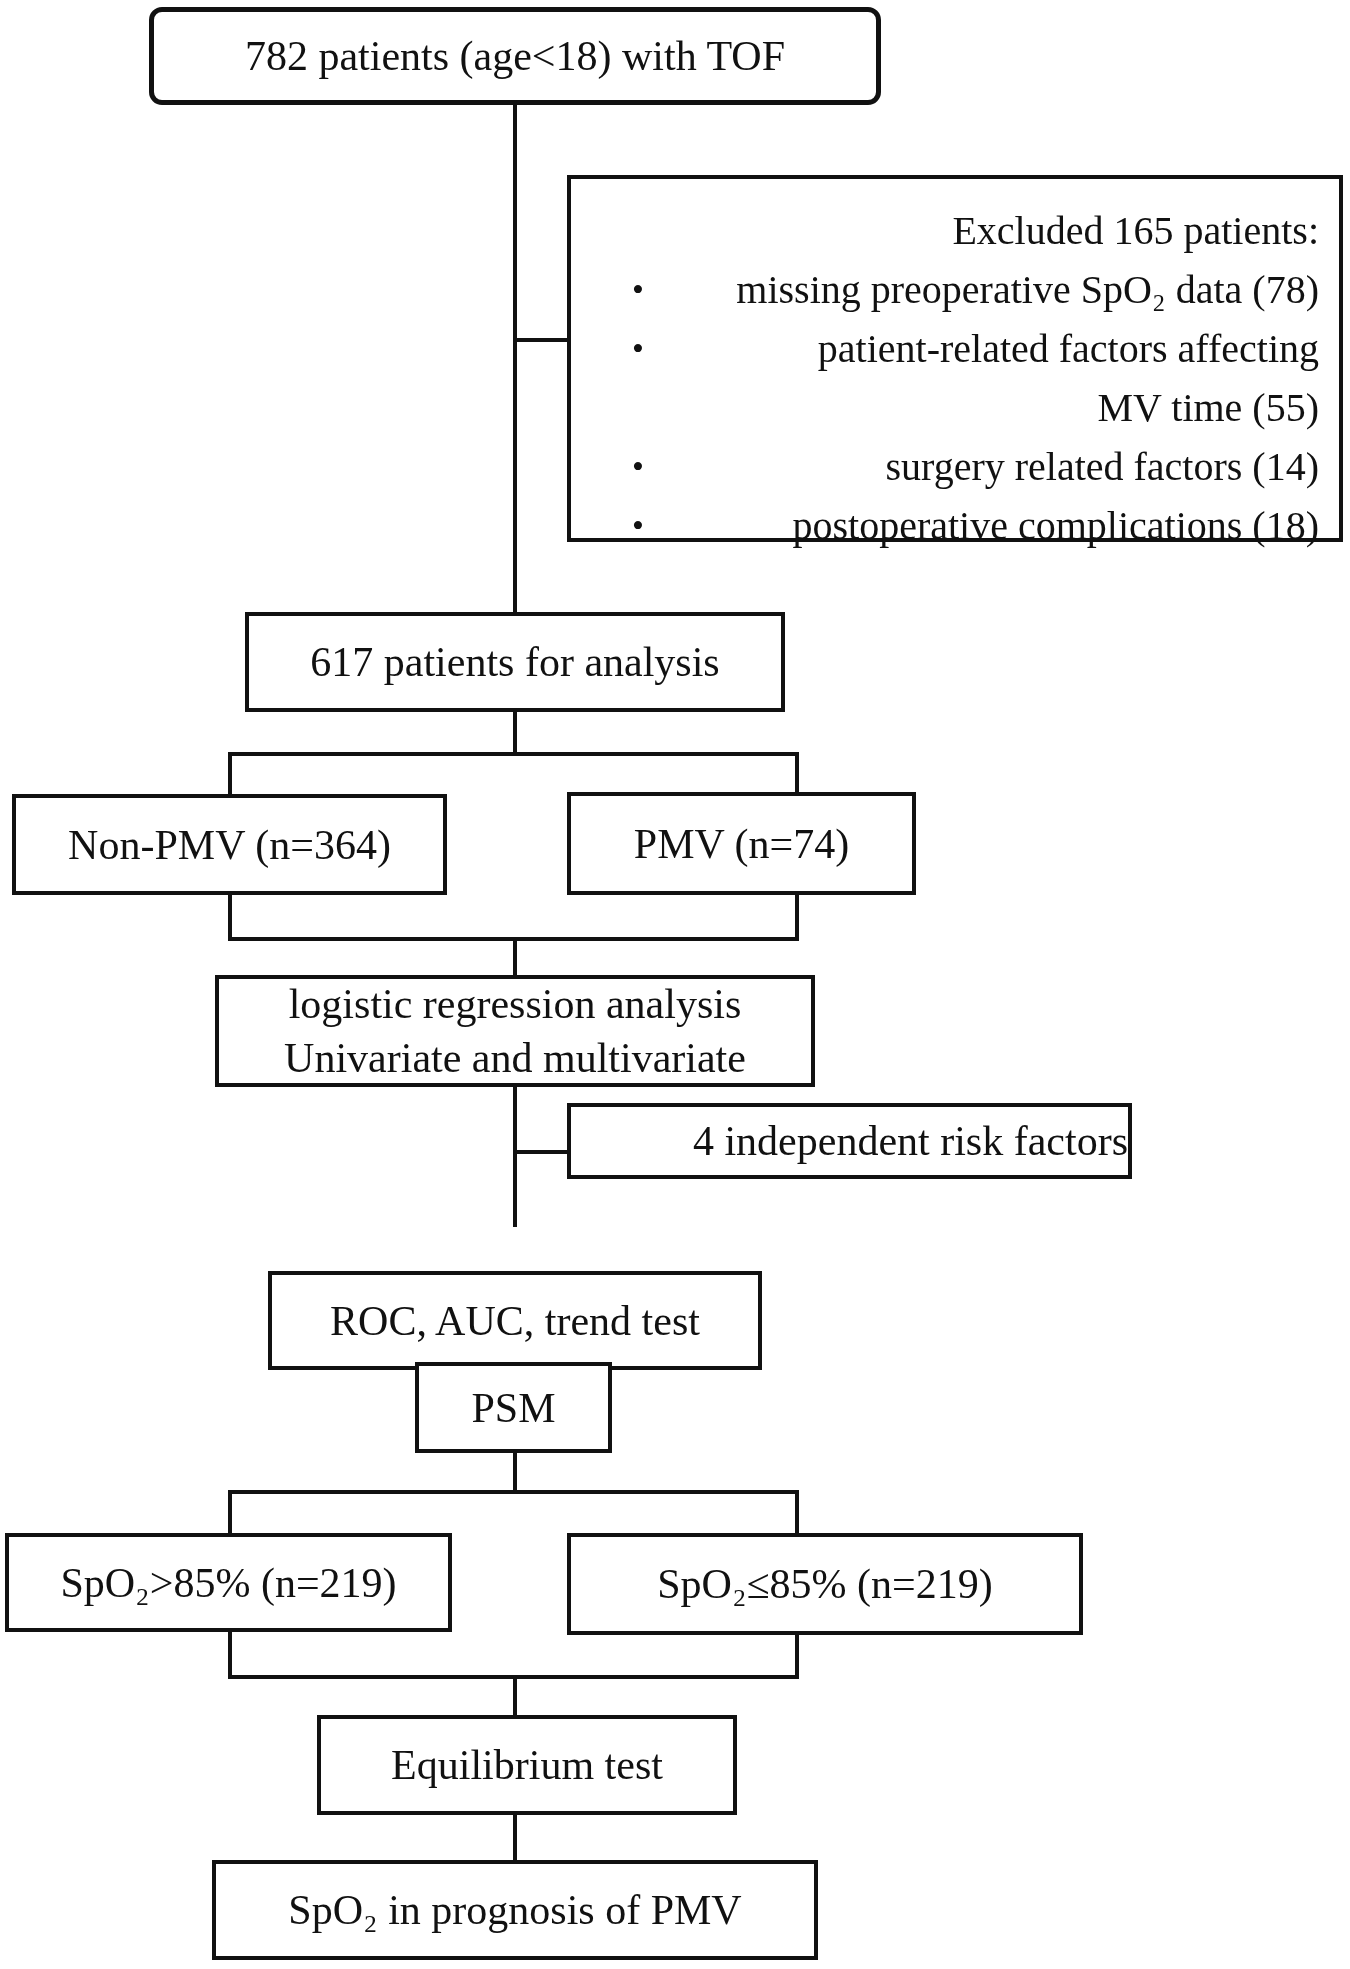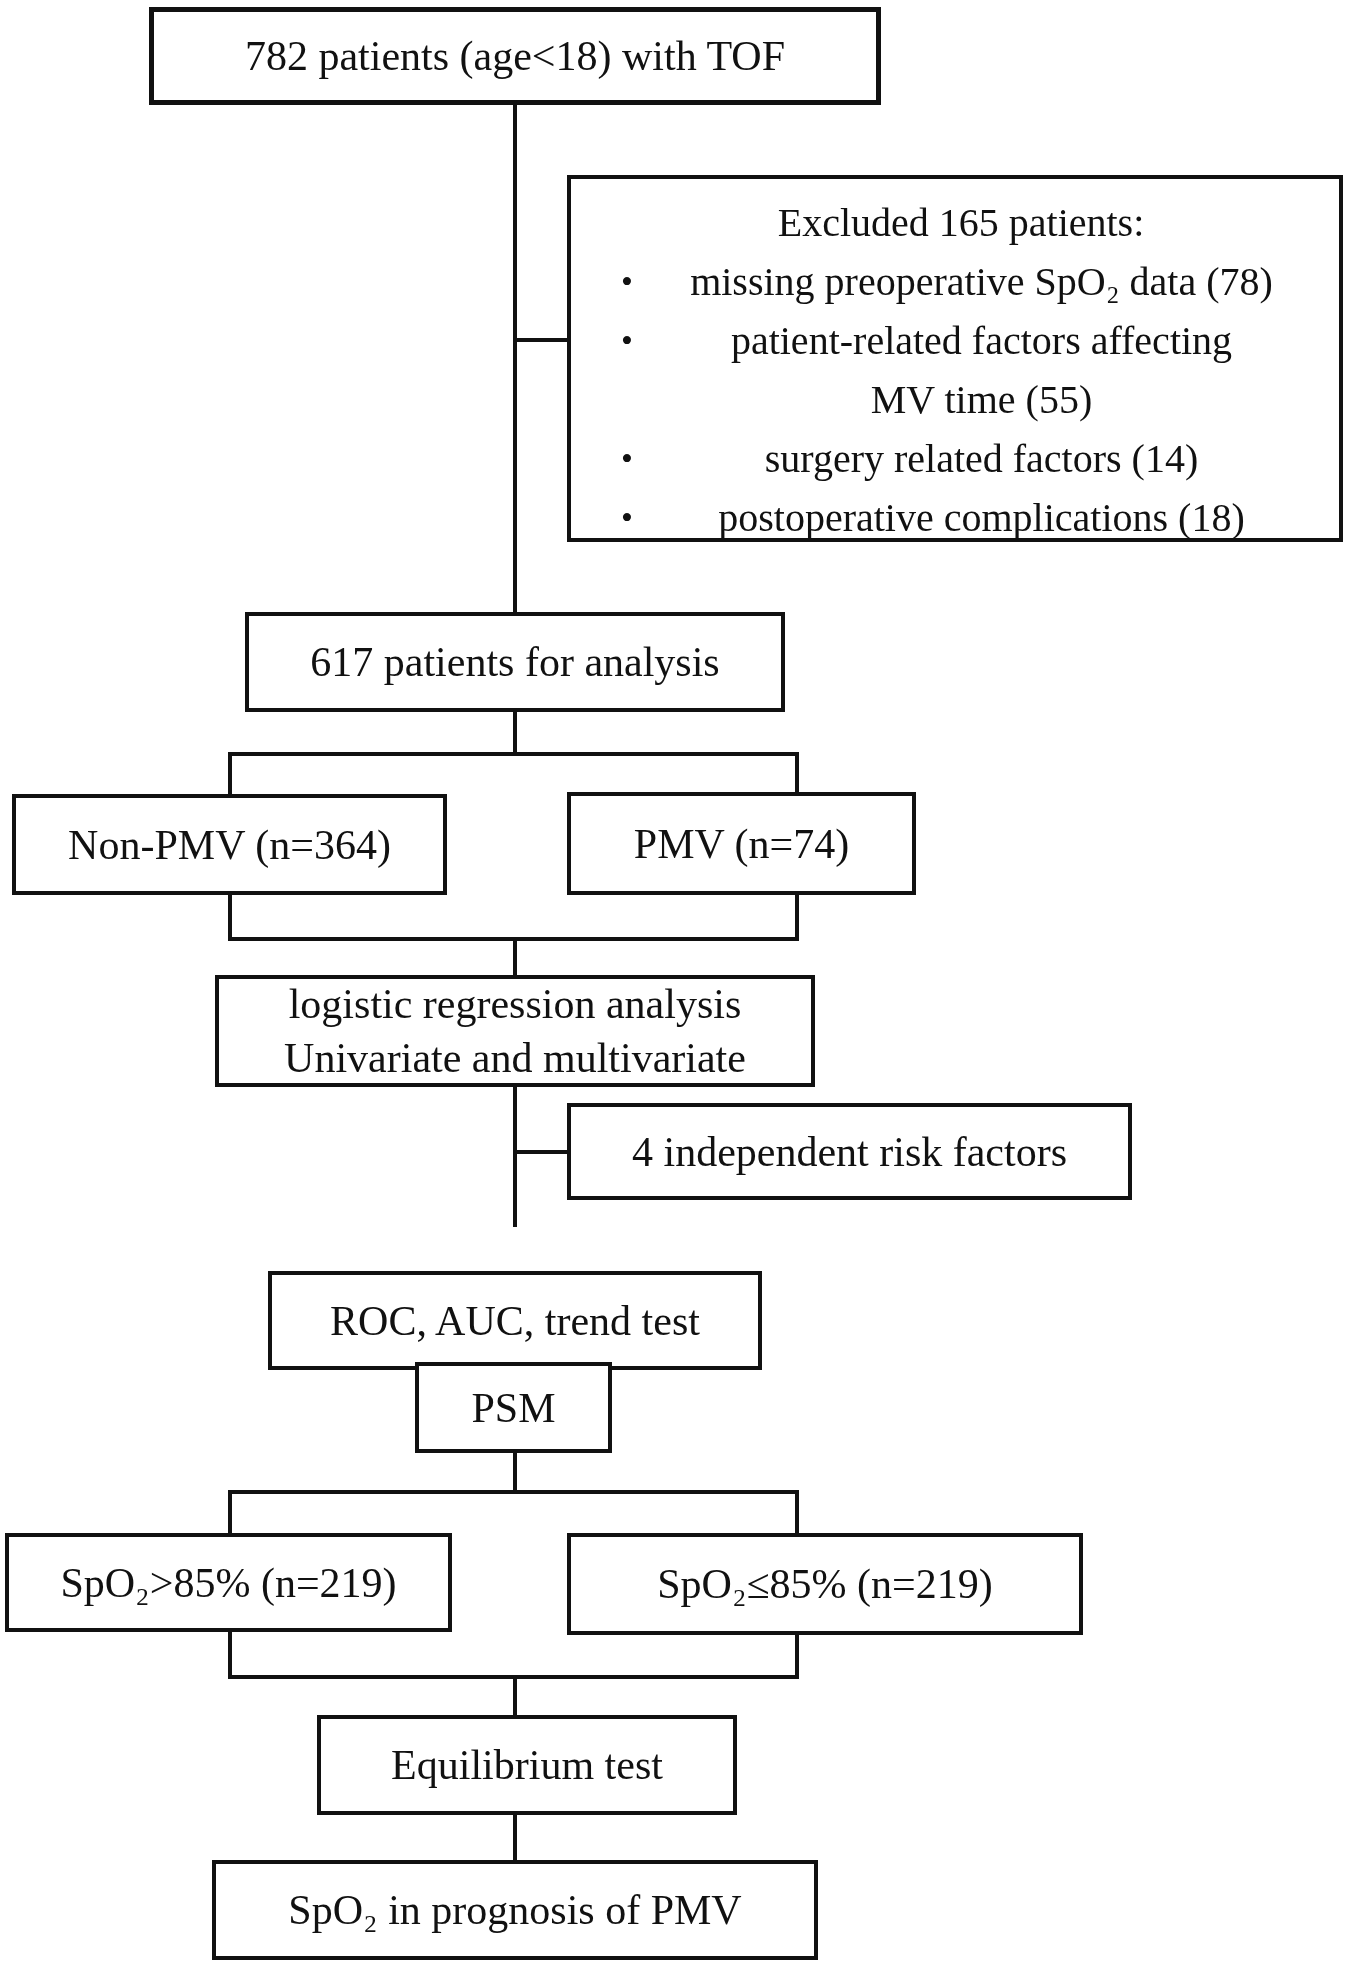--- a/index.html
+++ b/index.html
@@ -20,23 +20,23 @@
     font-size:42px;
     z-index:2;
   }
   .node.thick { border-width:5px; }
   .line { position:absolute; background:#111111; z-index:1; }
   .vline { width:4px; }
   .hline { height:4px; }
   
   .excl {
     display:block;
-    text-align:center;
+    text-align:right;
     font-size:40px;
-    padding:14px 20px 0 32px;
+    padding:22px 20px 0 32px;
   }
   .excl-title { line-height:59px; }
   .excl ul { list-style:none; margin:0; padding:0; }
   .excl li { display:flex; line-height:59px; }
   .b-dot { flex:none; width:34px; padding-left:7px; font-size:34px; }
   .b-text { flex:1; }
   
   .twoline { flex-direction:column; line-height:54px; }
 </style>
 </head>
@@ -67,21 +67,21 @@
   <div class="line vline" style="left:228px; top:1490px; height:47px;"></div>
   <div class="line vline" style="left:795px; top:1490px; height:47px;"></div>
 
   <div class="line vline" style="left:228px; top:1630px; height:49px;"></div>
   <div class="line vline" style="left:795px; top:1633px; height:46px;"></div>
   <div class="line hline" style="left:228px; top:1675px; width:571px;"></div>
   <div class="line vline" style="left:513px; top:1675px; height:44px;"></div>
 
   <div class="line vline" style="left:513px; top:1813px; height:51px;"></div>
 
-  <div class="node thick" style="left:149px; top:7px; width:732px; height:98px;">
+  <div class="node thick" style="left:149px; top:7px; width:732px; height:98px;border-radius:13px;">
     <span>782 patients (age&lt;18) with TOF</span>
   </div>
 
   <div class="node excl" style="left:567px; top:175px; width:776px; height:367px;">
     <div class="excl-title">Excluded 165 patients:</div>
     <ul>
       <li>
         <span class="b-dot">•</span>
         <span class="b-text">missing preoperative SpO₂ data (78)</span>
       </li>
@@ -113,21 +113,21 @@
 
   <div class="node" style="left:567px; top:792px; width:349px; height:103px;">
     <span>PMV (n=74)</span>
   </div>
 
   <div class="node twoline" style="left:215px; top:975px; width:600px; height:112px;">
     <div>logistic regression analysis</div>
     <div>Univariate and multivariate</div>
   </div>
 
-  <div class="node" style="left:567px; top:1103px; width:565px; height:97px;">
+  <div class="node" style="left:567px; top:1103px; width:565px; height:76px;justify-content:flex-end;">
     <span>4 independent risk factors</span>
   </div>
 
   <div class="node" style="left:268px; top:1223px; width:494px; height:99px;margin-top:48px;">
     <span>ROC, AUC, trend test</span>
   </div>
 
   <div class="node" style="left:415px; top:1362px; width:197px; height:91px;">
     <span>PSM</span>
   </div>

